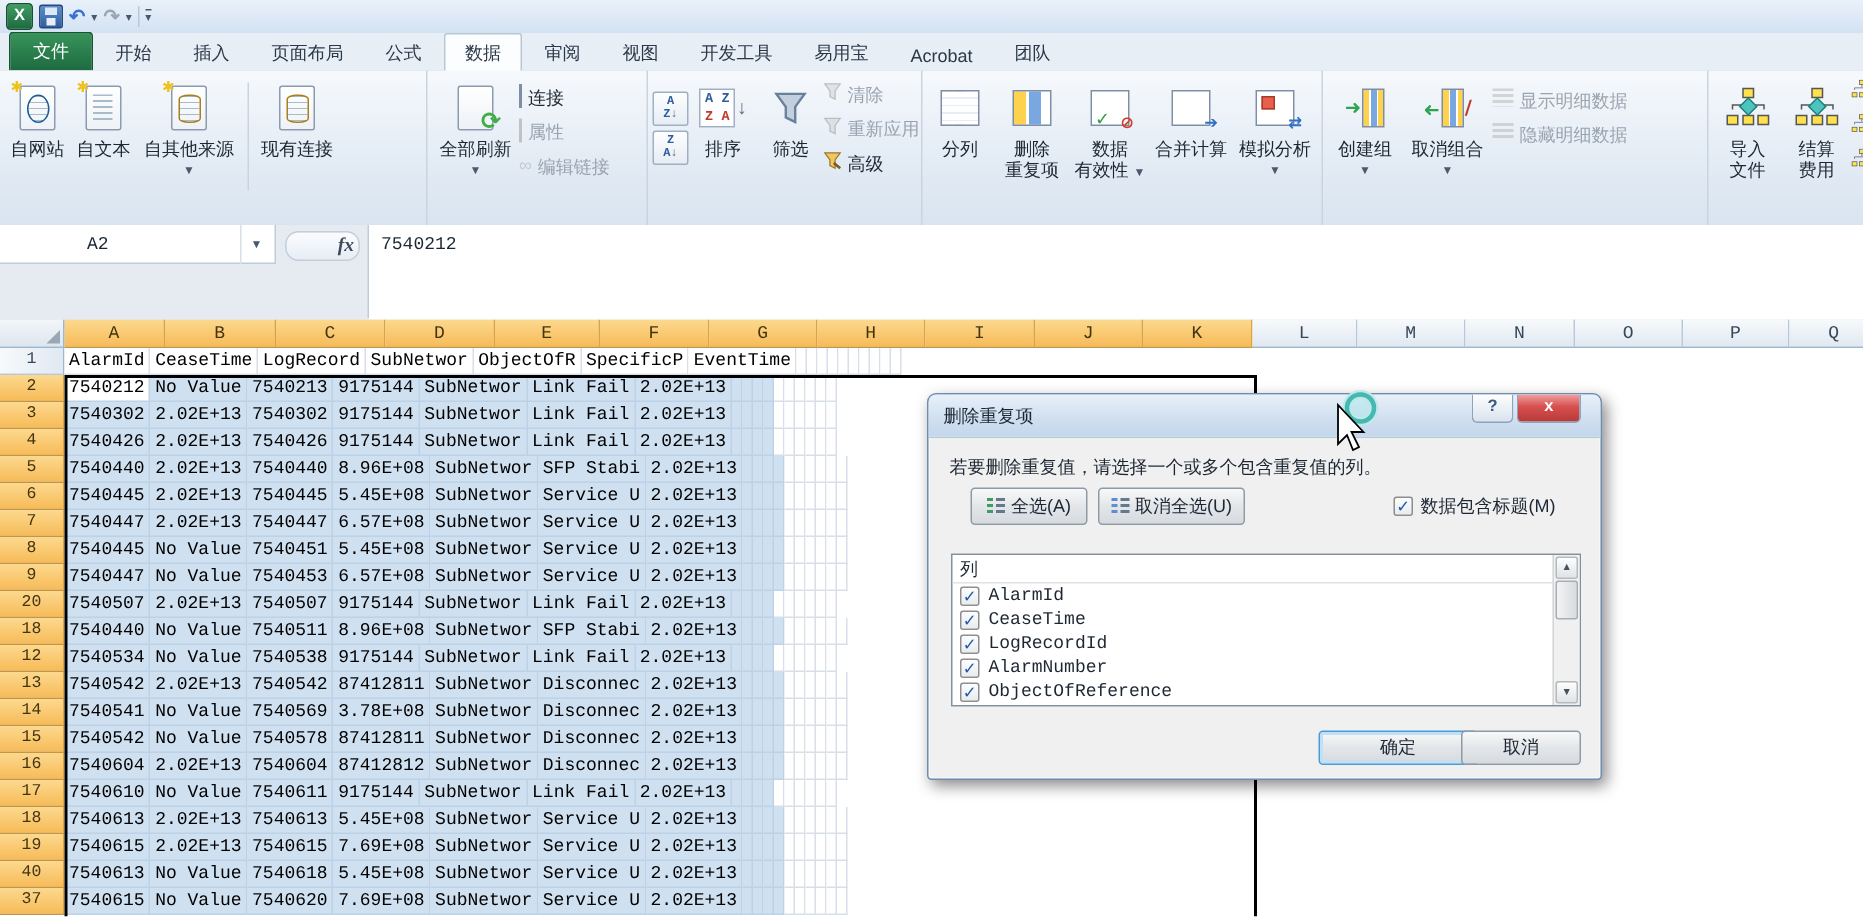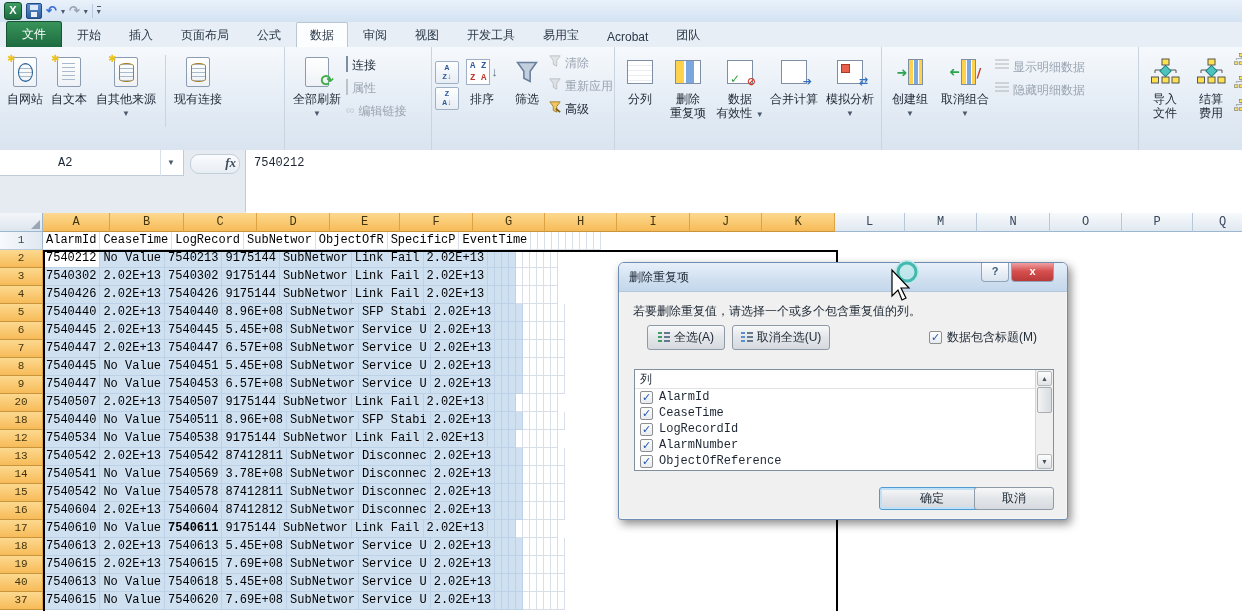--- a/index.html
+++ b/index.html
@@ -762,21 +762,21 @@
         <div class="cell" style="text-align: left;"></div>
         <div class="cell" style="text-align: left;"></div>
         <div class="cell" style="text-align: left;"></div>
         <div class="cell" style="text-align: left;"></div>
         <div class="cell" style="text-align: left;"></div>
       </div>
       <div class="grow">
         <div class="rowhdr hsel">17</div>
         <div class="cell sel" style="text-align: right;">7540610</div>
         <div class="cell sel" style="text-align: left;">No Value</div>
-        <div class="cell sel" style="text-align: right; font-weight: bold;">7540611</div>
+        <div class="cell sel" style="text-align: right;">7540611</div>
         <div class="cell sel" style="text-align: right;">9175144</div>
         <div class="cell sel" style="text-align: left;">SubNetwor</div>
         <div class="cell sel" style="text-align: left;">Link Fail</div>
         <div class="cell sel" style="text-align: right;">2.02E+13</div>
         <div class="cell sel" style="text-align: left;"></div>
         <div class="cell sel" style="text-align: left;"></div>
         <div class="cell sel" style="text-align: left;"></div>
         <div class="cell sel" style="text-align: left;"></div>
         <div class="cell" style="text-align: left;"></div>
         <div class="cell" style="text-align: left;"></div>

